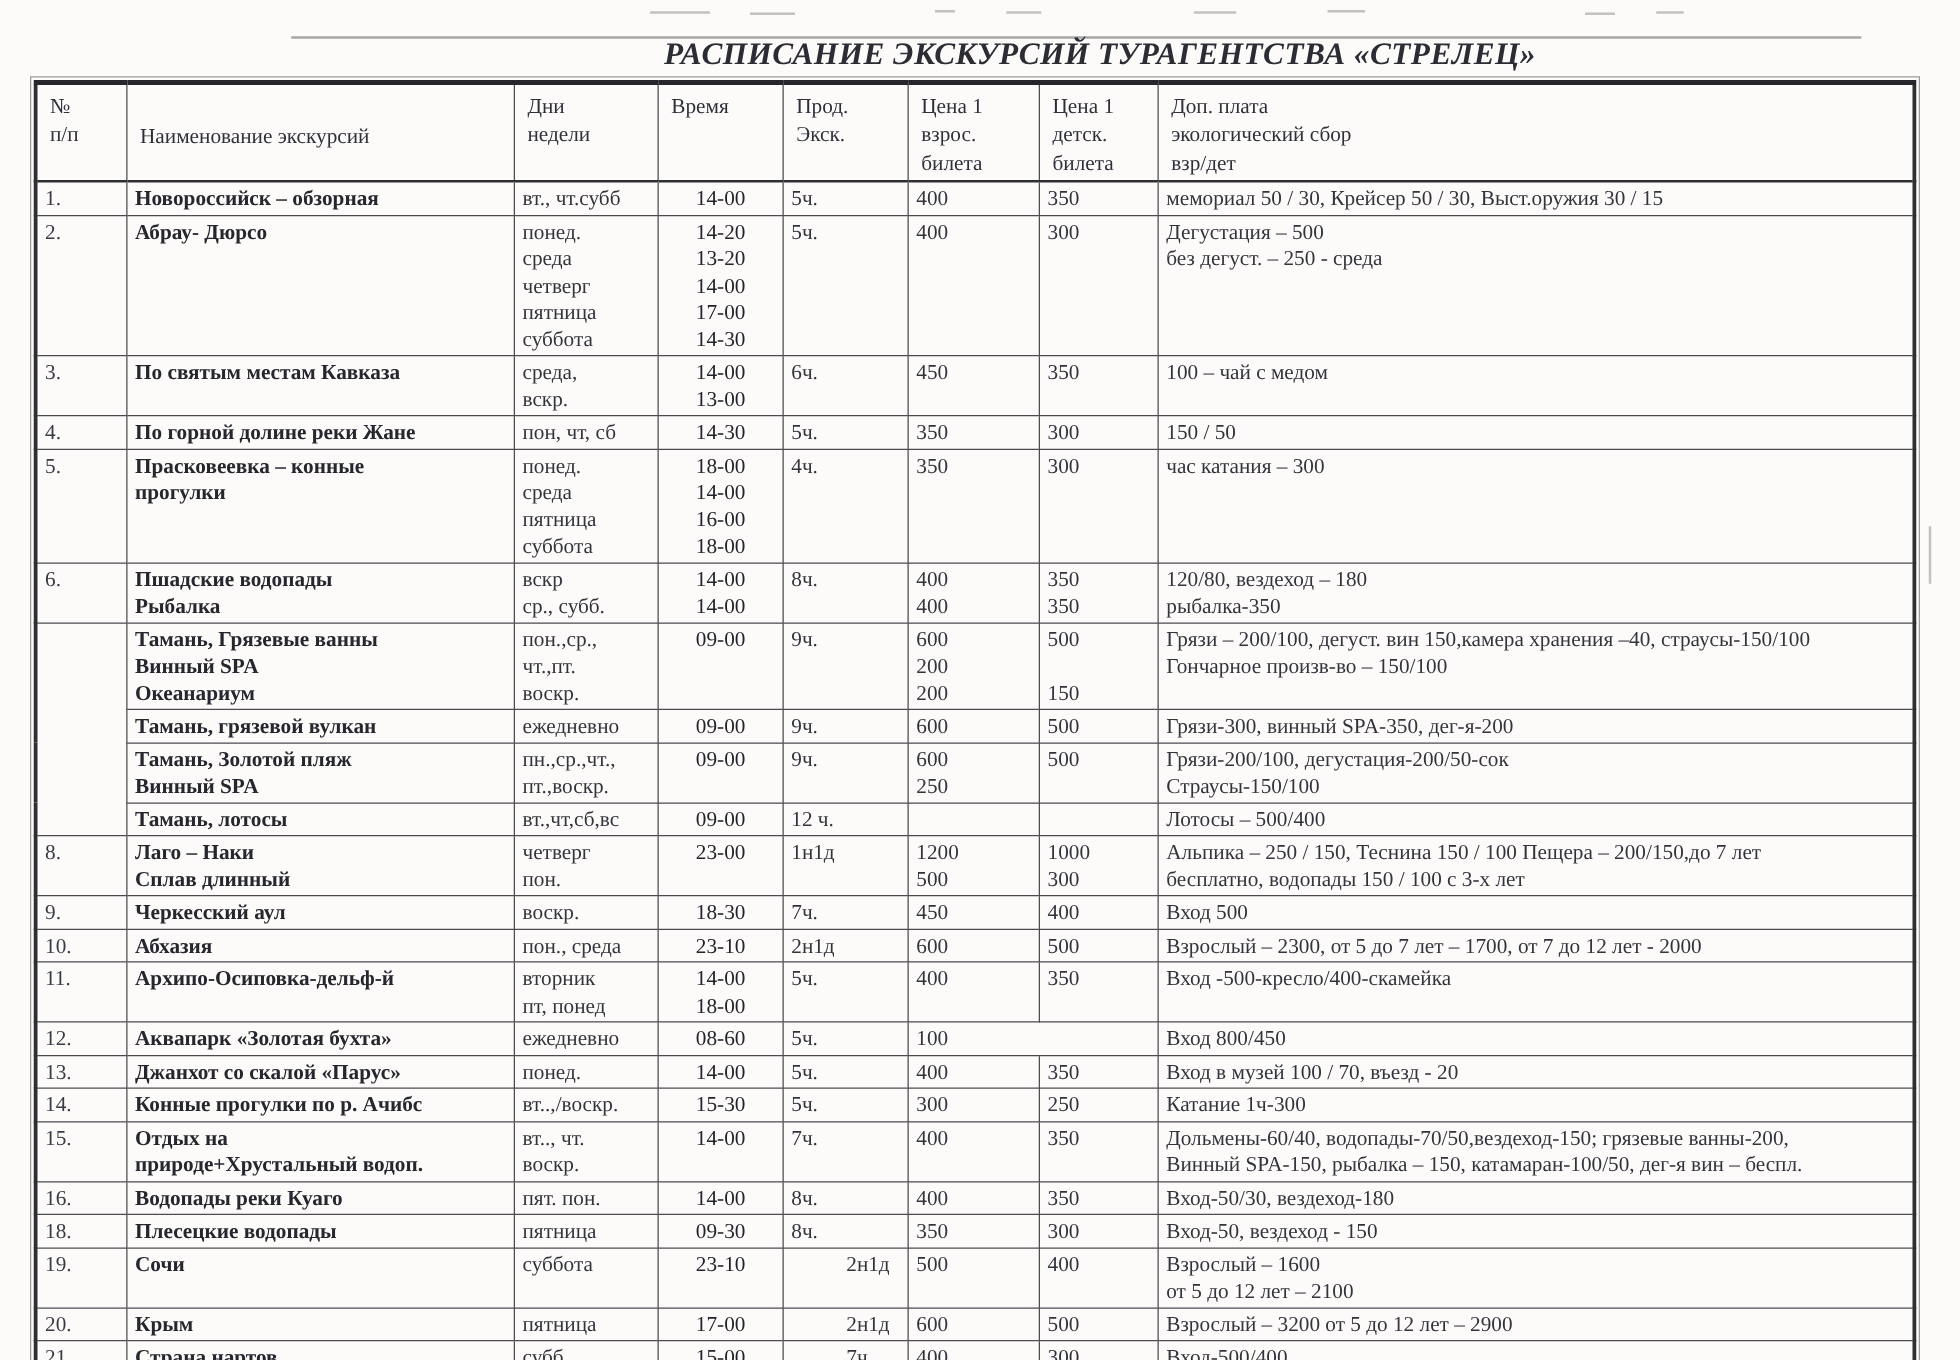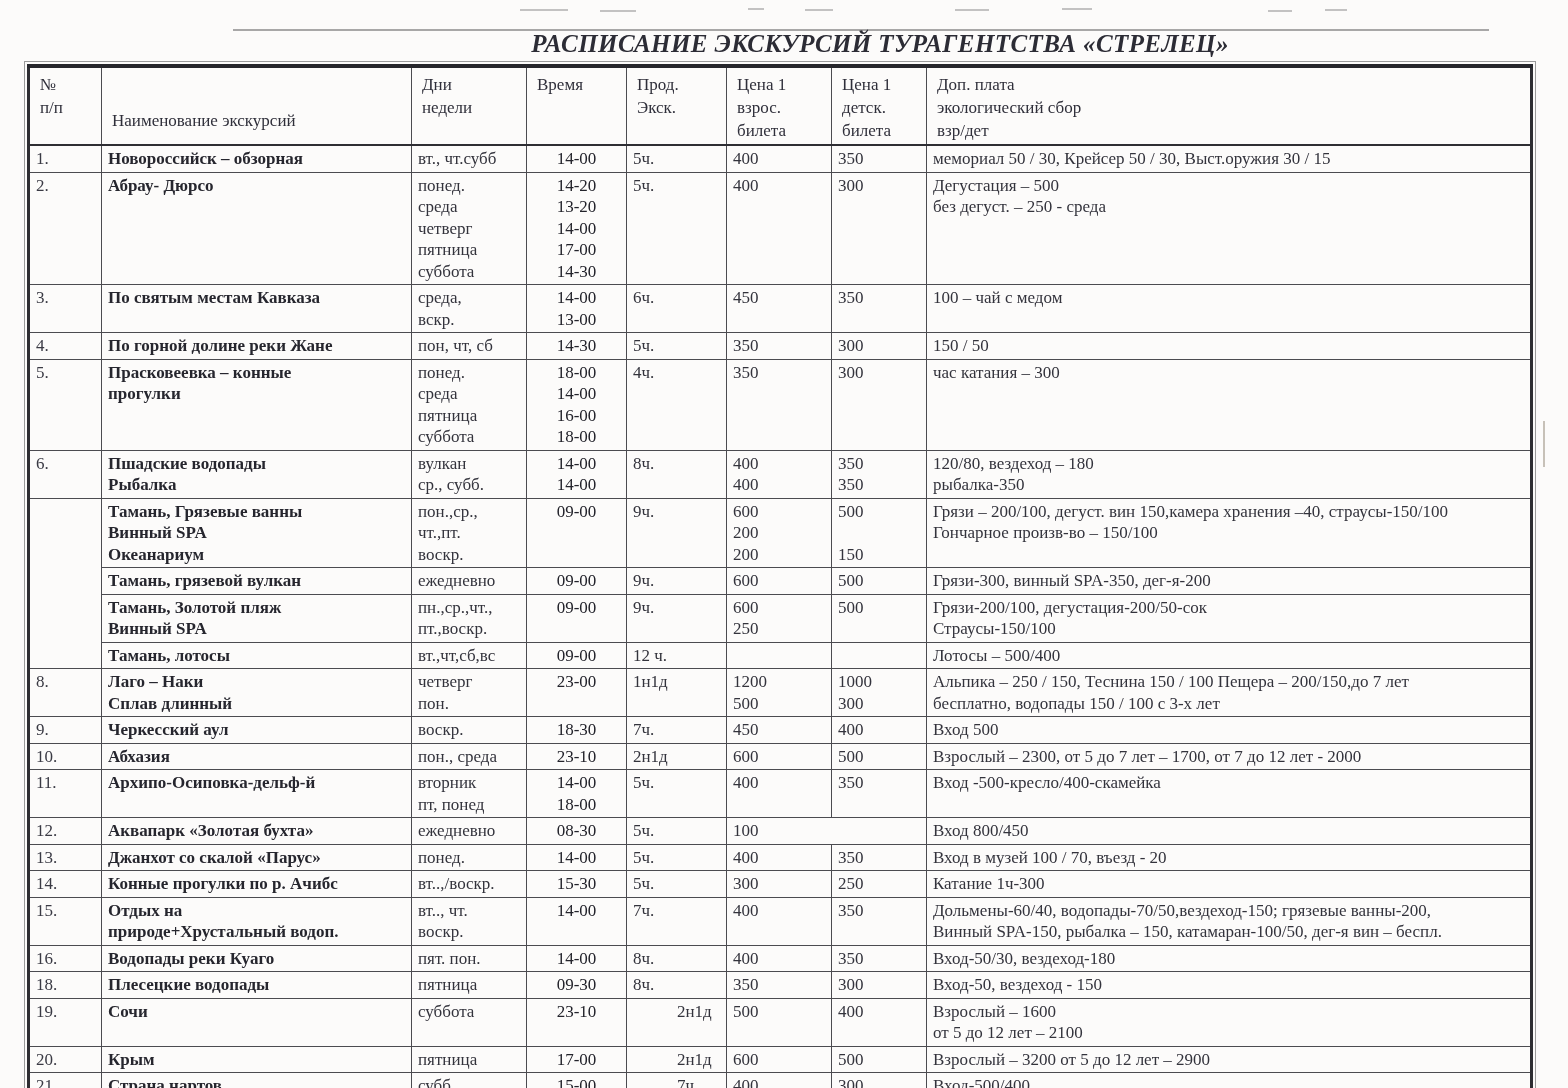--- a/index.html
+++ b/index.html
@@ -42,21 +42,21 @@
   }
   .sched thead th{
     text-align:left;font-weight:normal;
     border-top:4px solid #26262b;
     border-bottom:2.6px solid #2e2e33;
     padding-top:5px;padding-left:10px;
     height:66px;
     color:#2f2f3a;
     line-height:23px;
   }
-  .sched thead th.v-mid .ln{margin-top:36px;}
+  .sched thead th.v-mid .ln{margin-top:24px;}
   .ln{white-space:nowrap;}
   .c-num{padding-left:13px;color:#3a3a44;}
   .c-name{font-weight:bold;padding-left:14px;color:#26262e;margin-top:12px;}
   .c-days{padding-left:9px;}
   .c-time{font-weight:normal;text-align:center;color:#23232b;}
   .c-dur{padding-left:10px;}
   .c-dur.shift{padding-left:50px;}
   .c-price{padding-left:17px;}
   .c-price-span{text-align:left;}
   .c-extra{padding-left:9px;}
@@ -278,21 +278,21 @@
         </tr>
         <tr>
           <td class="c-num">
             <div class="ln">6.</div>
           </td>
           <td class="c-name">
             <div class="ln">Пшадские водопады</div>
             <div class="ln">Рыбалка</div>
           </td>
           <td class="c-days">
-            <div class="ln">вулкан</div>
+            <div class="ln">вскр</div>
             <div class="ln">ср., субб.</div>
           </td>
           <td class="c-time">
             <div class="ln">14-00</div>
             <div class="ln">14-00</div>
           </td>
           <td class="c-dur">
             <div class="ln">8ч.</div>
           </td>
           <td class="c-price">
@@ -531,21 +531,21 @@
           <td class="c-num">
             <div class="ln">12.</div>
           </td>
           <td class="c-name">
             <div class="ln">Аквапарк «Золотая бухта»</div>
           </td>
           <td class="c-days">
             <div class="ln">ежедневно</div>
           </td>
           <td class="c-time">
-            <div class="ln">08-30</div>
+            <div class="ln">08-60</div>
           </td>
           <td class="c-dur">
             <div class="ln">5ч.</div>
           </td>
           <td class="c-price-span" colspan="2">
             <div class="ln">100</div>
           </td>
           <td class="c-extra">
             <div class="ln">Вход 800/450</div>
           </td>

